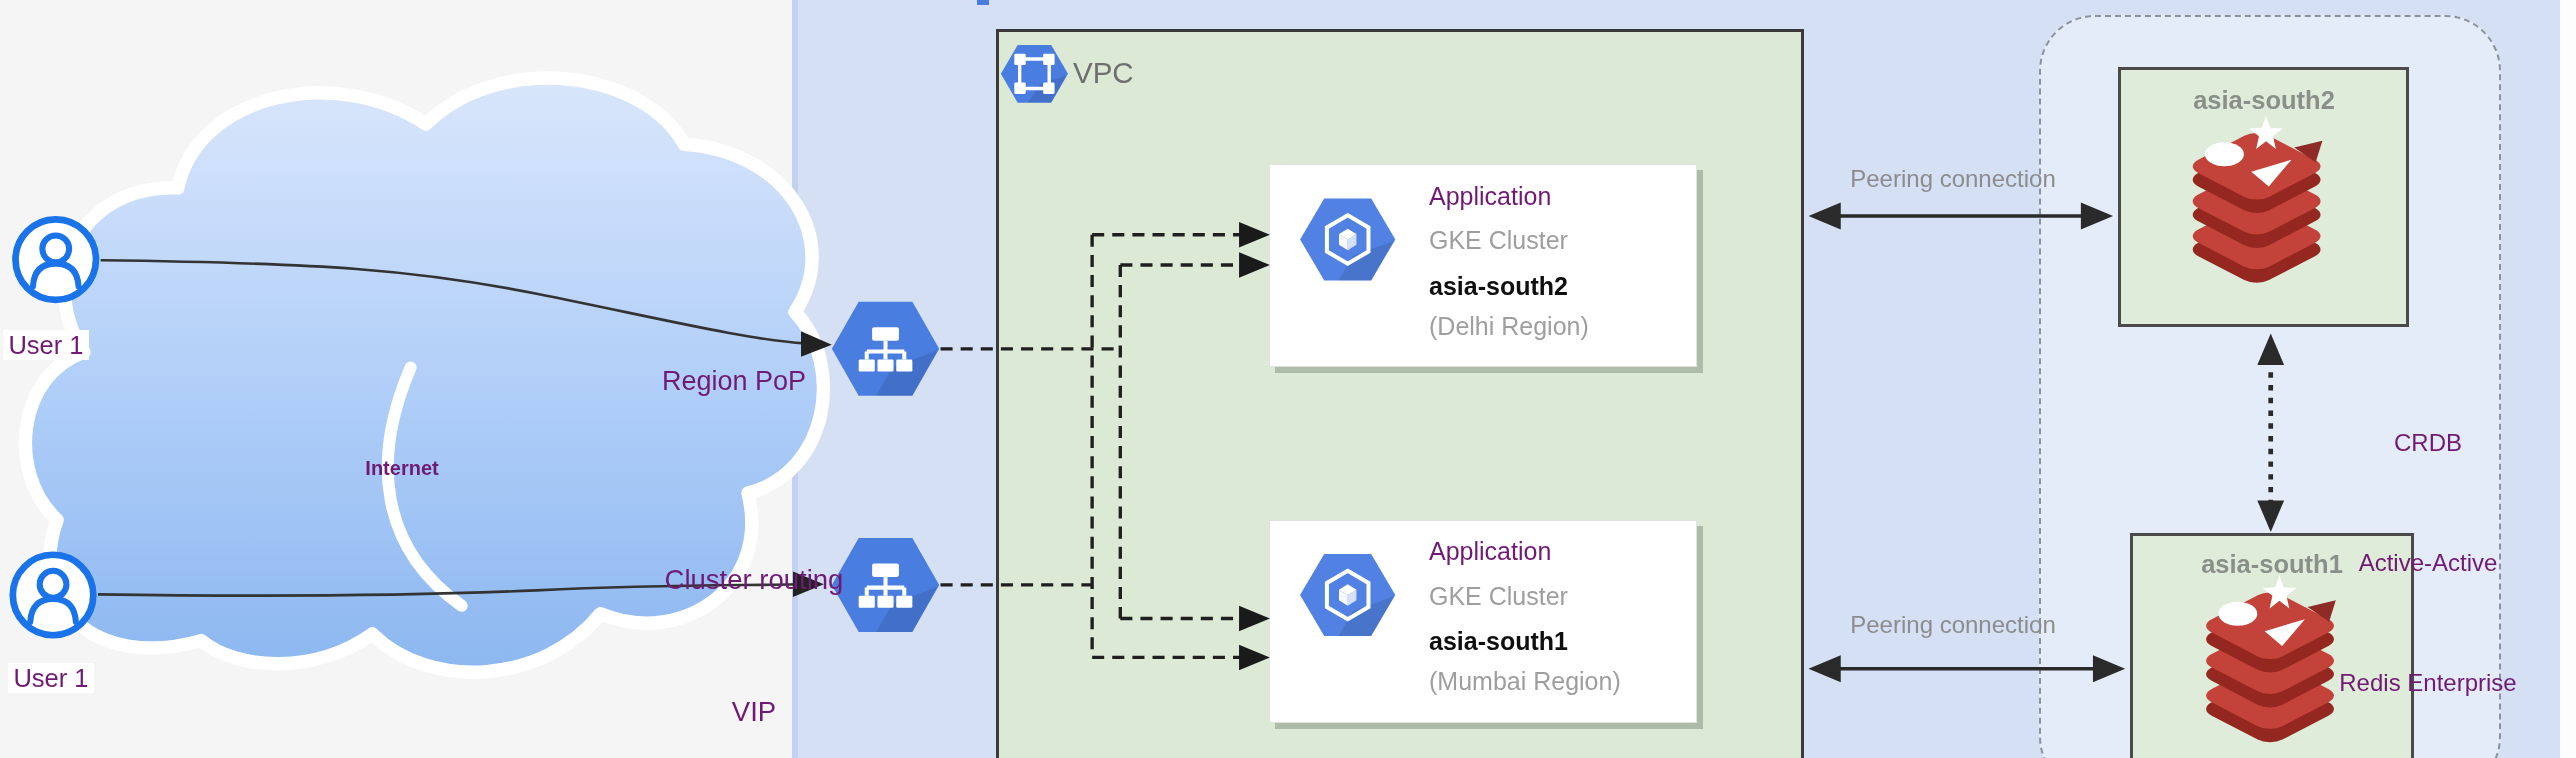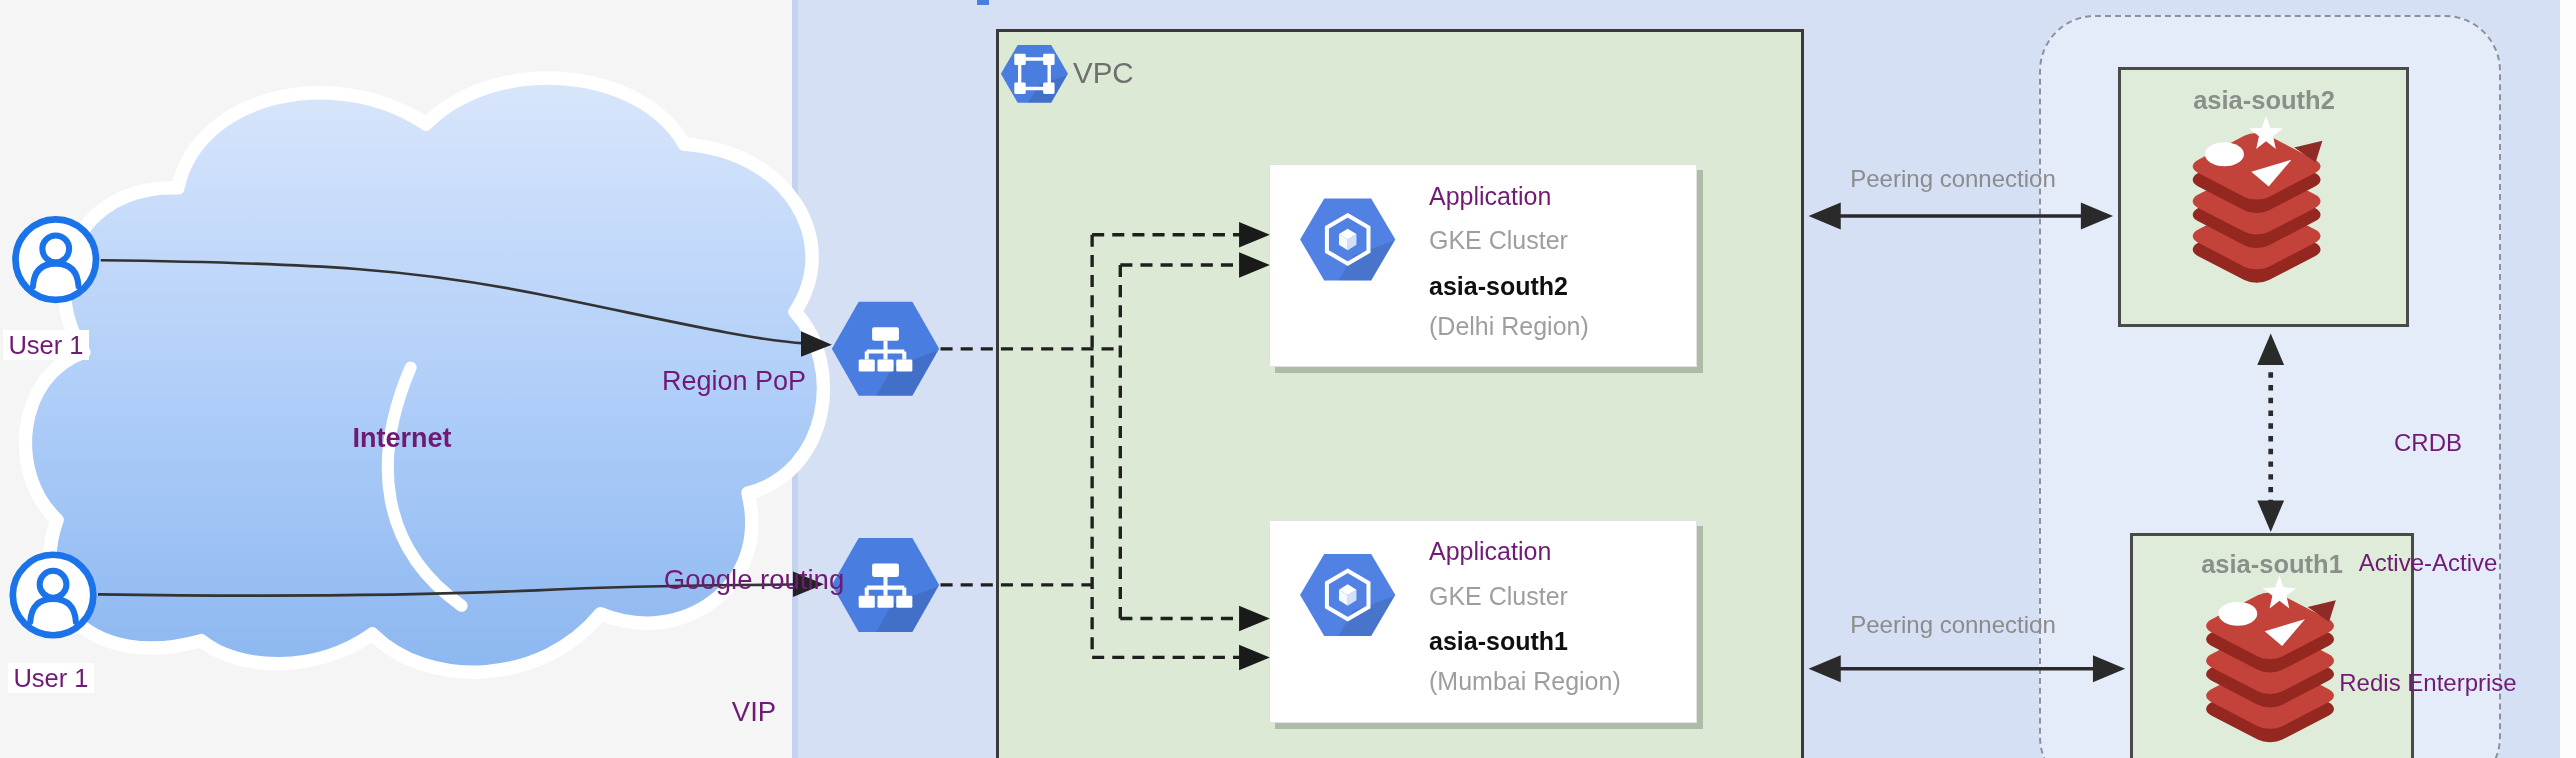--- a/index.html
+++ b/index.html
@@ -15,21 +15,21 @@
   #vpc-box{left:996px;top:29px;width:808px;height:745px;background:#dbe9d5;border:3.4px solid #3a3a3a;box-sizing:border-box;z-index:20;}
   .app-box{left:1269px;width:428px;height:203px;background:#ffffff;border:0.7px solid #e2e2e2;box-shadow:6px 6px 0 rgba(118,130,116,0.45);box-sizing:border-box;z-index:25;}
   .redis-box{background:#dfecd9;border:3.4px solid #4a4a4a;box-sizing:border-box;z-index:25;}
   #redis-box-1{left:2118px;top:67px;width:291px;height:260px;}
   #redis-box-2{left:2130px;top:533px;width:284px;height:241px;}
   svg.layer{position:absolute;left:0;top:0;z-index:40;pointer-events:none;}
   #cloud-layer{z-index:10;}
   #connector-layer{z-index:50;}
   
   .t-user{font-size:25.5px;background:#fff;padding:0.7px 5.4px;}
-  .t-internet{font-size:27px;font-weight:bold;}
+  .t-internet{font-size:20px;font-weight:bold;margin-top:34px;}
   .t-ingress{font-size:27px;font-weight:bold;line-height:39px;}
   .t-plain40{font-size:27px;}
   .t-anycast{font-size:27.5px;line-height:44px;}
   .t-vpc{font-size:29.5px;color:#6f6f6f;}
   .t-app{font-size:25px;line-height:25px;}
   .t-gray{color:#9e9e9e;}
   .t-bold{font-weight:bold;color:#0f0f0f;}
   .t-peering{font-size:24px;color:#8c8c8c;}
   .t-region-name{font-size:25.5px;font-weight:bold;color:#8a8f8a;}
   .t-crdb{font-size:24px;line-height:40px;text-align:center;}
@@ -213,21 +213,21 @@
 
   <div class="lbl txt t-user" style="left:3px;top:330px;">User 1</div>
   <div class="lbl txt t-user" style="left:8px;top:663px;">User 1</div>
 
   <div class="lbl txt t-internet center" style="left:402px;top:423px;">Internet</div>
 
 
   <div class="lbl txt t-plain40 center" style="left:734px;top:366px;">Region PoP</div>
 
   <div class="lbl txt t-anycast center" style="left:754px;top:470px;">
-    <div>Google routing</div>
+    <div>Cluster routing</div>
     <div>VIP</div>
   </div>
 
   <div class="lbl txt t-vpc" style="left:1073px;top:56px;">VPC</div>
 
   <div class="lbl txt t-app" style="left:1429px;top:184px;">Application</div>
   <div class="lbl txt t-app t-gray" style="left:1429px;top:228px;">GKE Cluster</div>
   <div class="lbl txt t-app t-bold" style="left:1429px;top:274px;">asia-south2</div>
   <div class="lbl txt t-app t-gray" style="left:1429px;top:314px;">(Delhi Region)</div>
 

